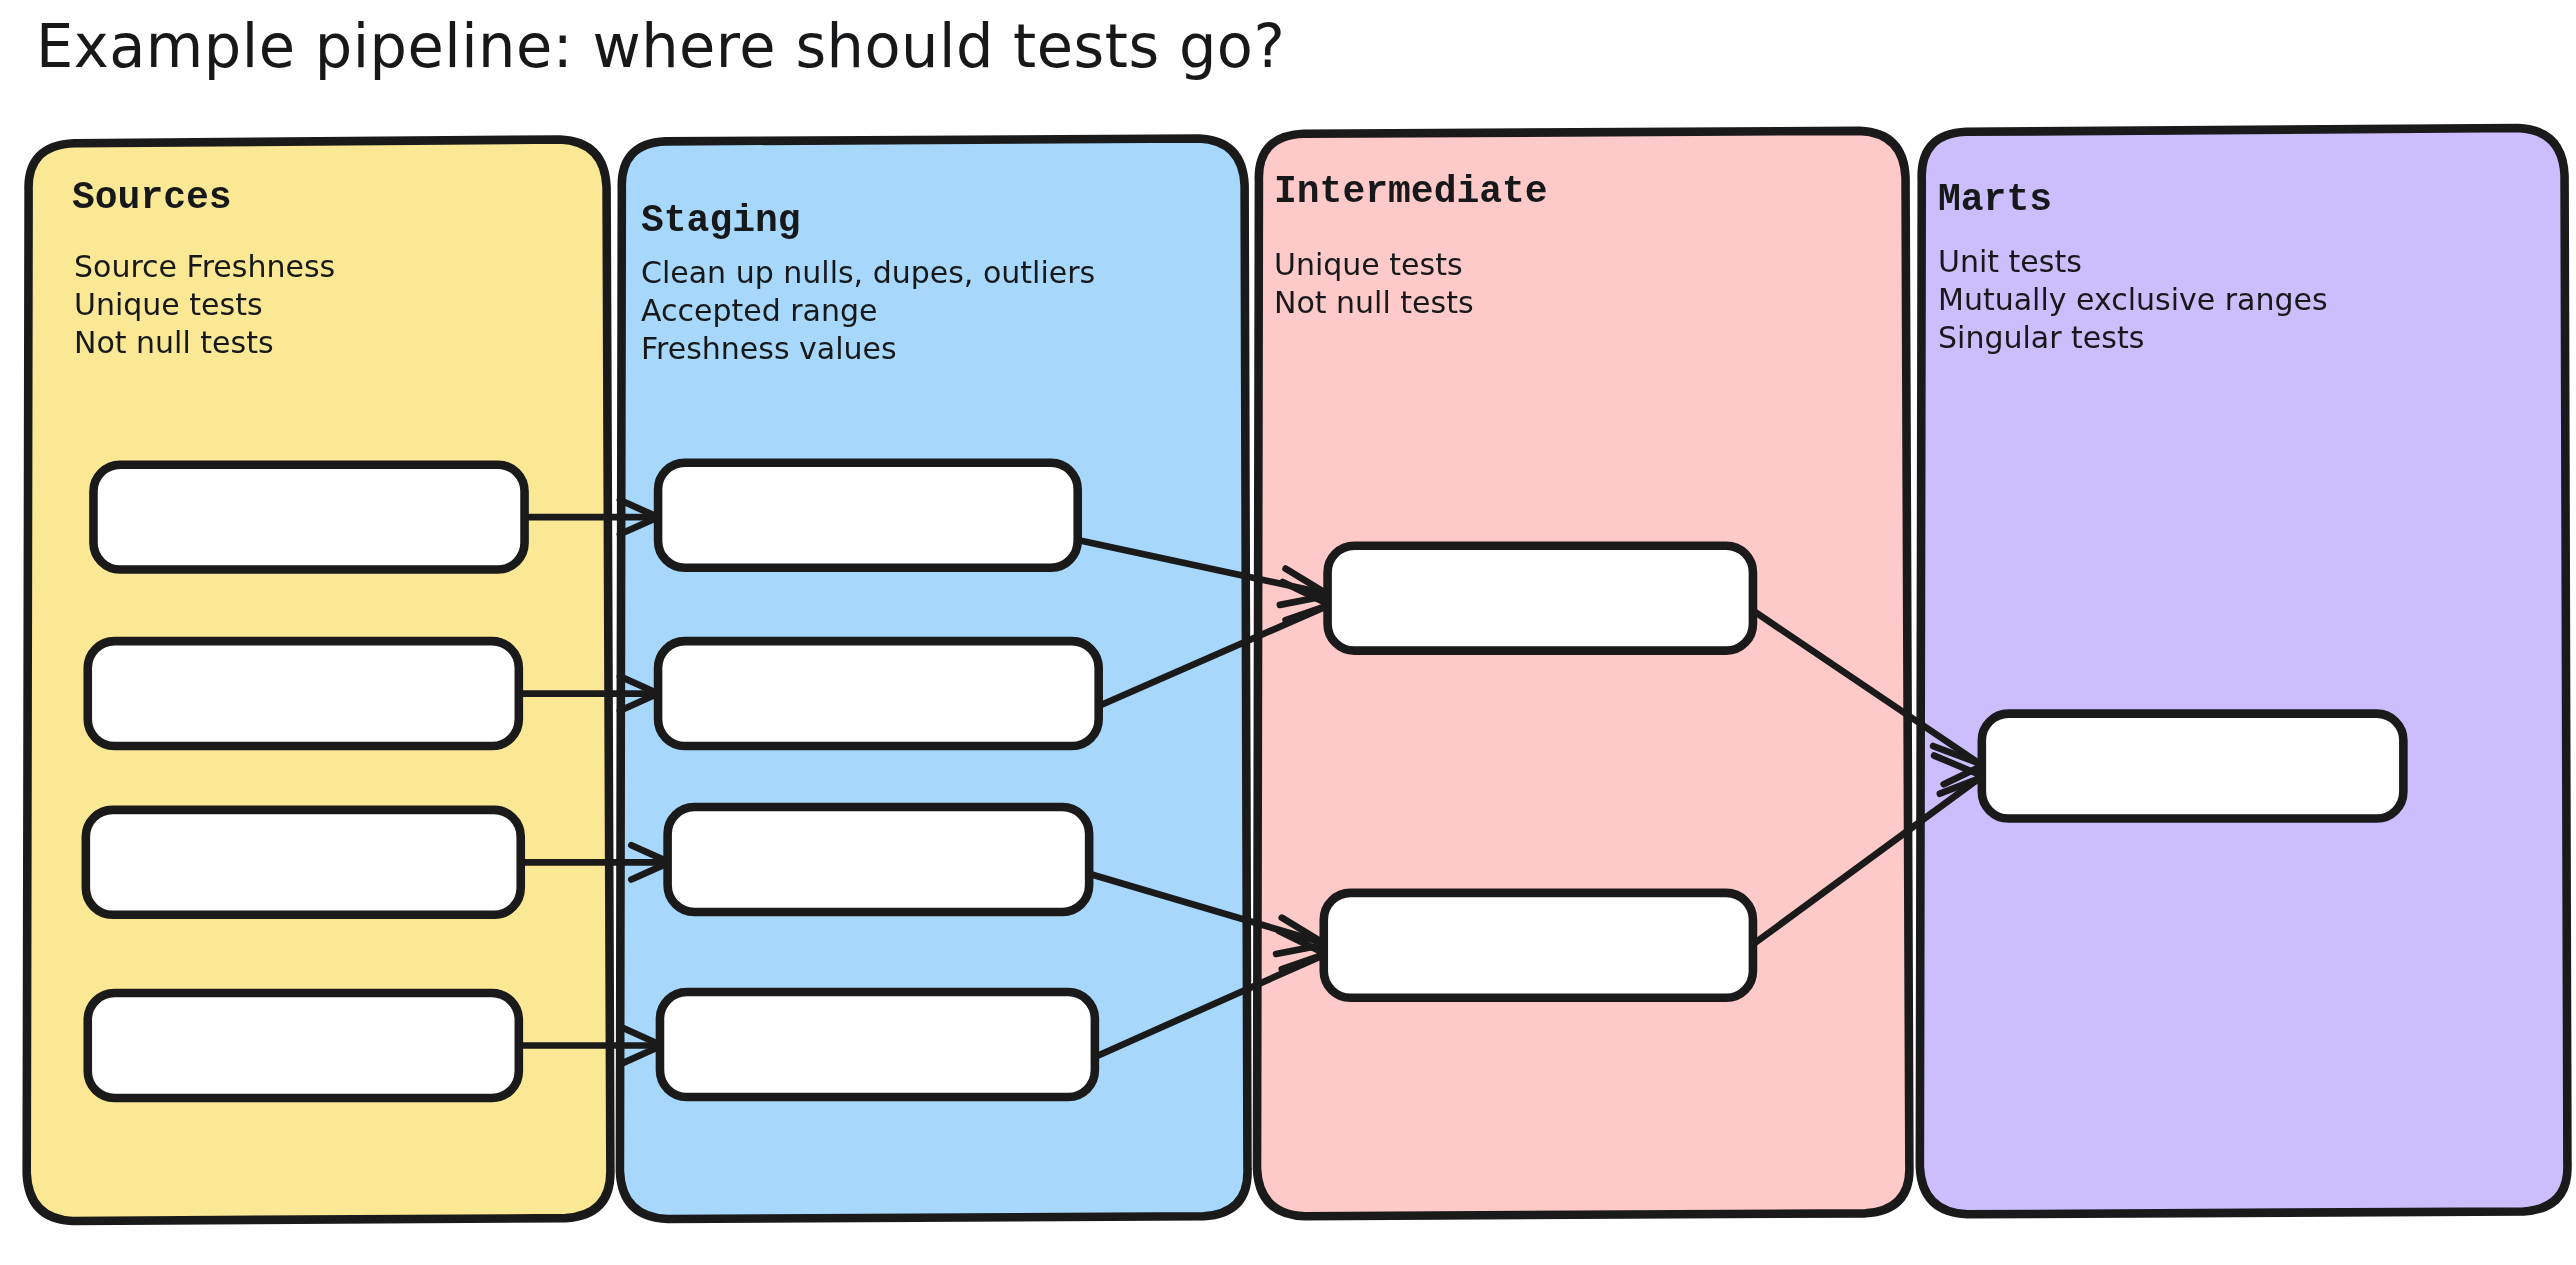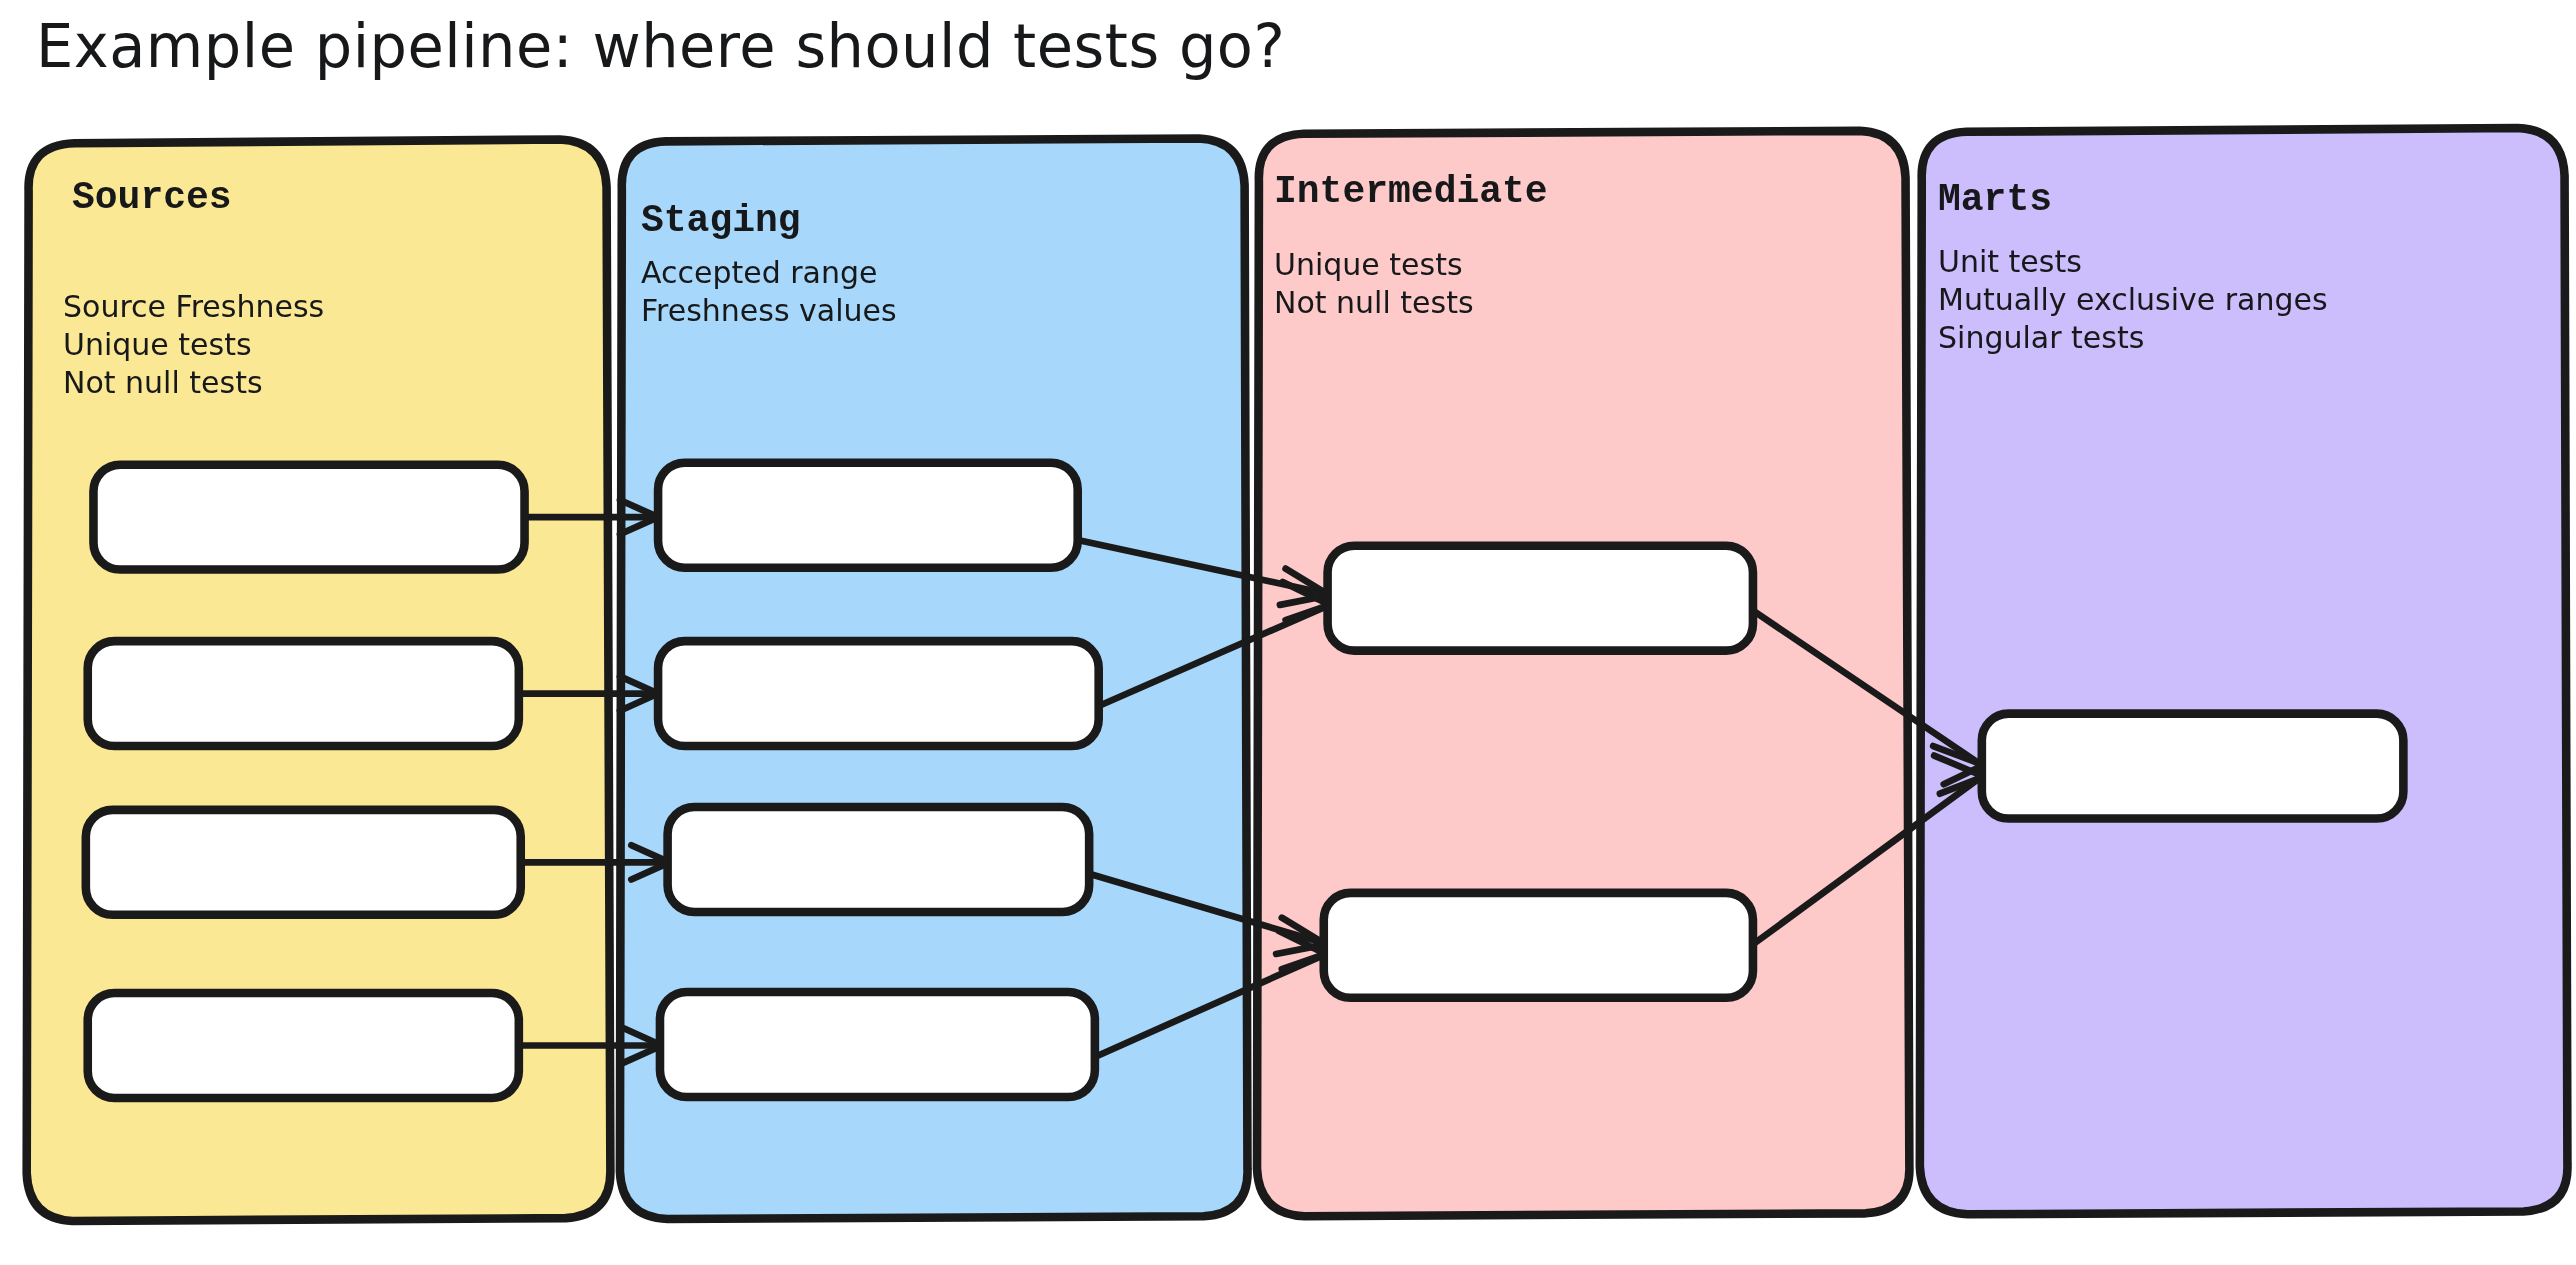--- a/index.html
+++ b/index.html
@@ -133,28 +133,29 @@
     <rect x="1392" y="572" rx="28" ry="28" width="446" height="110" fill="#ffffff" stroke="#1a1a1a" stroke-width="9"></rect>
     <rect x="1388" y="936" rx="28" ry="28" width="450" height="110" fill="#ffffff" stroke="#1a1a1a" stroke-width="9"></rect>
 
     <rect x="2078" y="748" rx="28" ry="28" width="442" height="110" fill="#ffffff" stroke="#1a1a1a" stroke-width="9"></rect>
   </g>
 </svg>
 
 <div class="diagram-title">Example pipeline: where should tests go?</div>
 
 <div class="col-title" style="left:72px; top:176px;">Sources</div>
-<div class="col-lines" style="left:63px; top:248px;margin-top:40px;">
+<div class="col-lines" style="left:74px; top:248px;">
   <div>Source Freshness</div>
   <div>Unique tests</div>
   <div>Not null tests</div>
 </div>
 
 <div class="col-title" style="left:641px; top:175px;margin-top:24px;">Staging</div>
 <div class="col-lines" style="left:641px; top:254px;">
+  <div>Clean up nulls, dupes, outliers</div>
   <div>Accepted range</div>
   <div>Freshness values</div>
 </div>
 
 <div class="col-title" style="left:1274px; top:170px;text-align:center;">Intermediate</div>
 <div class="col-lines" style="left:1274px; top:246px;">
   <div>Unique tests</div>
   <div>Not null tests</div>
 </div>
 

